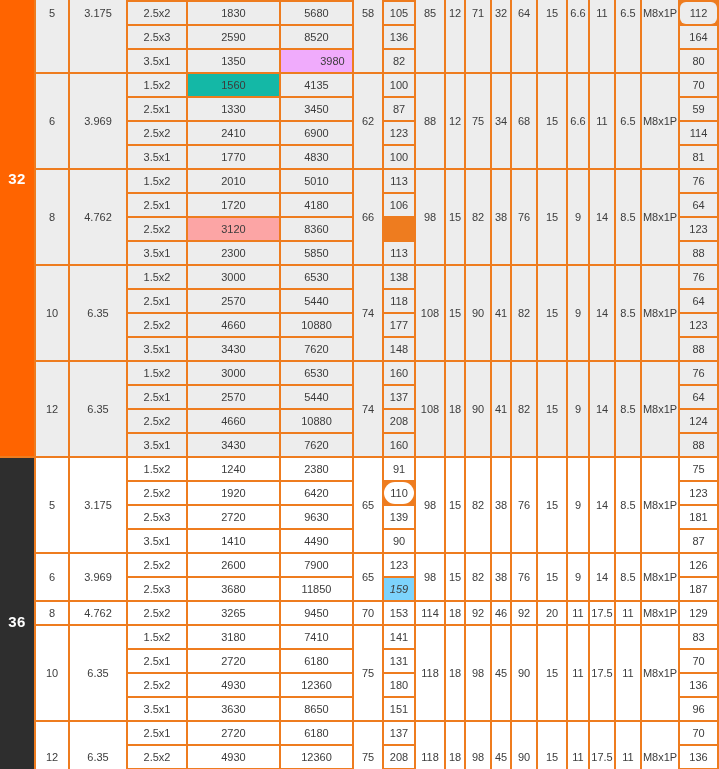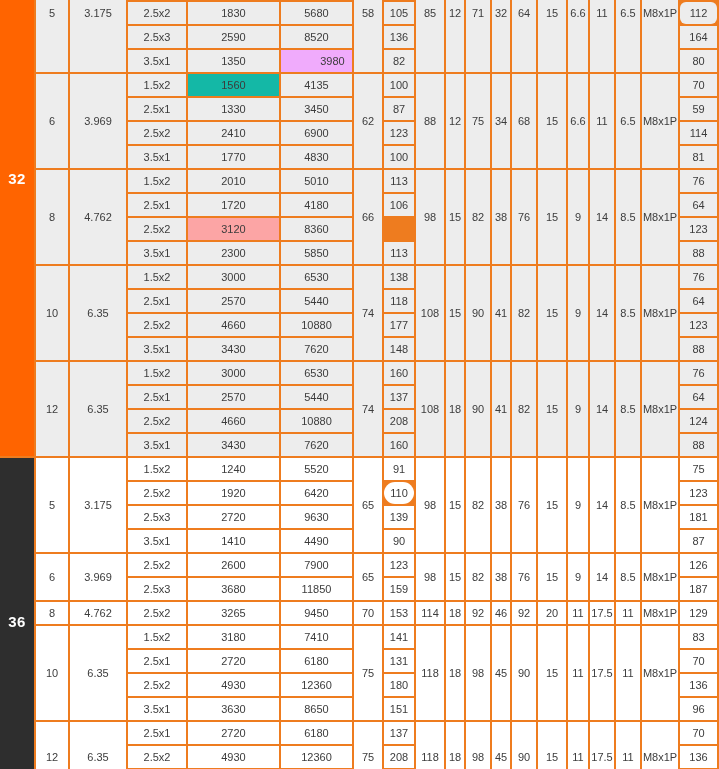--- a/index.html
+++ b/index.html
@@ -201,21 +201,21 @@
       <div class="cell" style="grid-area: 22 / 11 / span 4; background: rgb(255, 255, 255); color: rgb(60, 60, 60);">82</div>
       <div class="cell" style="grid-area: 22 / 12 / span 4; background: rgb(255, 255, 255); color: rgb(60, 60, 60);">38</div>
       <div class="cell" style="grid-area: 22 / 13 / span 4; background: rgb(255, 255, 255); color: rgb(60, 60, 60);">76</div>
       <div class="cell" style="grid-area: 22 / 14 / span 4; background: rgb(255, 255, 255); color: rgb(60, 60, 60);">15</div>
       <div class="cell" style="grid-area: 22 / 15 / span 4; background: rgb(255, 255, 255); color: rgb(60, 60, 60);">9</div>
       <div class="cell" style="grid-area: 22 / 16 / span 4; background: rgb(255, 255, 255); color: rgb(60, 60, 60);">14</div>
       <div class="cell" style="grid-area: 22 / 17 / span 4; background: rgb(255, 255, 255); color: rgb(60, 60, 60);">8.5</div>
       <div class="cell" style="grid-area: 22 / 18 / span 4; background: rgb(255, 255, 255); color: rgb(60, 60, 60);">M8x1P</div>
       <div class="cell" style="grid-area: 22 / 4 / span 1; background: rgb(255, 255, 255); color: rgb(60, 60, 60);">1.5x2</div>
       <div class="cell" style="grid-area: 22 / 5 / span 1; background: rgb(255, 255, 255); color: rgb(60, 60, 60);">1240</div>
-      <div class="cell" style="grid-area: 22 / 6 / span 1; background: rgb(255, 255, 255); color: rgb(60, 60, 60);">5520</div>
+      <div class="cell" style="grid-area: 22 / 6 / span 1; background: rgb(255, 255, 255); color: rgb(60, 60, 60);">2380</div>
       <div class="cell" style="grid-area: 22 / 8 / span 1; background: rgb(255, 255, 255); color: rgb(60, 60, 60);">91</div>
       <div class="cell" style="grid-area: 22 / 19 / span 1; background: rgb(255, 255, 255); color: rgb(60, 60, 60);">75</div>
       <div class="cell" style="grid-area: 23 / 4 / span 1; background: rgb(255, 255, 255); color: rgb(60, 60, 60);">2.5x2</div>
       <div class="cell" style="grid-area: 23 / 5 / span 1; background: rgb(255, 255, 255); color: rgb(60, 60, 60);">1920</div>
       <div class="cell" style="grid-area: 23 / 6 / span 1; background: rgb(255, 255, 255); color: rgb(60, 60, 60);">6420</div>
       <div class="cell" style="grid-area: 23 / 8 / span 1; background: rgb(255, 255, 255); color: rgb(60, 60, 60); border-radius: 11px;">110</div>
       <div class="cell" style="grid-area: 23 / 19 / span 1; background: rgb(255, 255, 255); color: rgb(60, 60, 60);">123</div>
       <div class="cell" style="grid-area: 24 / 4 / span 1; background: rgb(255, 255, 255); color: rgb(60, 60, 60);">2.5x3</div>
       <div class="cell" style="grid-area: 24 / 5 / span 1; background: rgb(255, 255, 255); color: rgb(60, 60, 60);">2720</div>
       <div class="cell" style="grid-area: 24 / 6 / span 1; background: rgb(255, 255, 255); color: rgb(60, 60, 60);">9630</div>
@@ -240,21 +240,21 @@
       <div class="cell" style="grid-area: 26 / 17 / span 2; background: rgb(255, 255, 255); color: rgb(60, 60, 60);">8.5</div>
       <div class="cell" style="grid-area: 26 / 18 / span 2; background: rgb(255, 255, 255); color: rgb(60, 60, 60);">M8x1P</div>
       <div class="cell" style="grid-area: 26 / 4 / span 1; background: rgb(255, 255, 255); color: rgb(60, 60, 60);">2.5x2</div>
       <div class="cell" style="grid-area: 26 / 5 / span 1; background: rgb(255, 255, 255); color: rgb(60, 60, 60);">2600</div>
       <div class="cell" style="grid-area: 26 / 6 / span 1; background: rgb(255, 255, 255); color: rgb(60, 60, 60);">7900</div>
       <div class="cell" style="grid-area: 26 / 8 / span 1; background: rgb(255, 255, 255); color: rgb(60, 60, 60);">123</div>
       <div class="cell" style="grid-area: 26 / 19 / span 1; background: rgb(255, 255, 255); color: rgb(60, 60, 60);">126</div>
       <div class="cell" style="grid-area: 27 / 4 / span 1; background: rgb(255, 255, 255); color: rgb(60, 60, 60);">2.5x3</div>
       <div class="cell" style="grid-area: 27 / 5 / span 1; background: rgb(255, 255, 255); color: rgb(60, 60, 60);">3680</div>
       <div class="cell" style="grid-area: 27 / 6 / span 1; background: rgb(255, 255, 255); color: rgb(60, 60, 60);">11850</div>
-      <div class="cell" style="grid-area: 27 / 8 / span 1; background: #ffffff; color: rgb(60, 60, 60);">159</div>
+      <div class="cell" style="grid-area: 27 / 8 / span 1; background: #7dd3fc; color: rgb(60, 60, 60); font-style: italic;">159</div>
       <div class="cell" style="grid-area: 27 / 19 / span 1; background: rgb(255, 255, 255); color: rgb(60, 60, 60);">187</div>
       <div class="cell" style="grid-area: 28 / 2 / span 1; background: rgb(255, 255, 255); color: rgb(60, 60, 60);">8</div>
       <div class="cell" style="grid-area: 28 / 3 / span 1; background: rgb(255, 255, 255); color: rgb(60, 60, 60);">4.762</div>
       <div class="cell" style="grid-area: 28 / 7 / span 1; background: rgb(255, 255, 255); color: rgb(60, 60, 60);">70</div>
       <div class="cell" style="grid-area: 28 / 9 / span 1; background: rgb(255, 255, 255); color: rgb(60, 60, 60);">114</div>
       <div class="cell" style="grid-area: 28 / 10 / span 1; background: rgb(255, 255, 255); color: rgb(60, 60, 60);">18</div>
       <div class="cell" style="grid-area: 28 / 11 / span 1; background: rgb(255, 255, 255); color: rgb(60, 60, 60);">92</div>
       <div class="cell" style="grid-area: 28 / 12 / span 1; background: rgb(255, 255, 255); color: rgb(60, 60, 60);">46</div>
       <div class="cell" style="grid-area: 28 / 13 / span 1; background: rgb(255, 255, 255); color: rgb(60, 60, 60);">92</div>
       <div class="cell" style="grid-area: 28 / 14 / span 1; background: rgb(255, 255, 255); color: rgb(60, 60, 60);">20</div>

